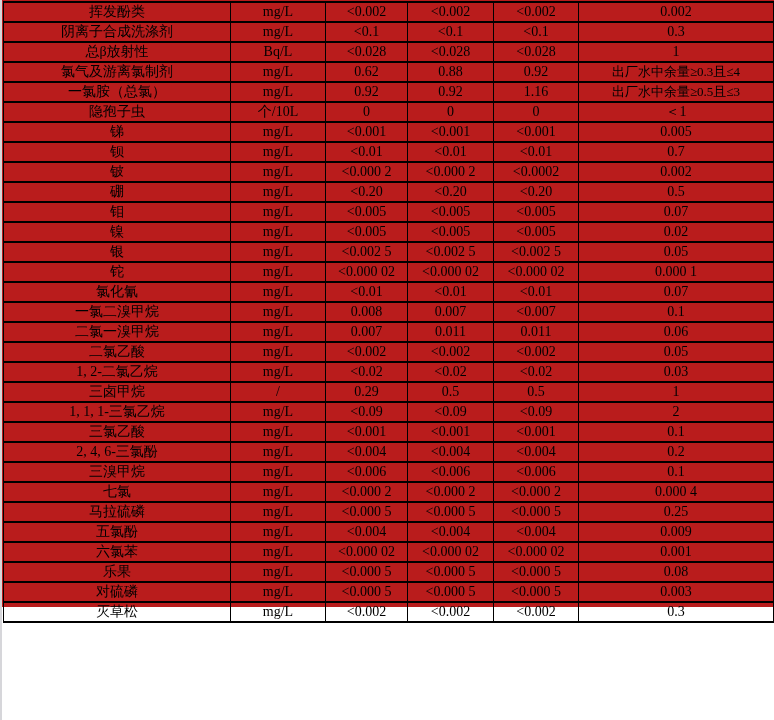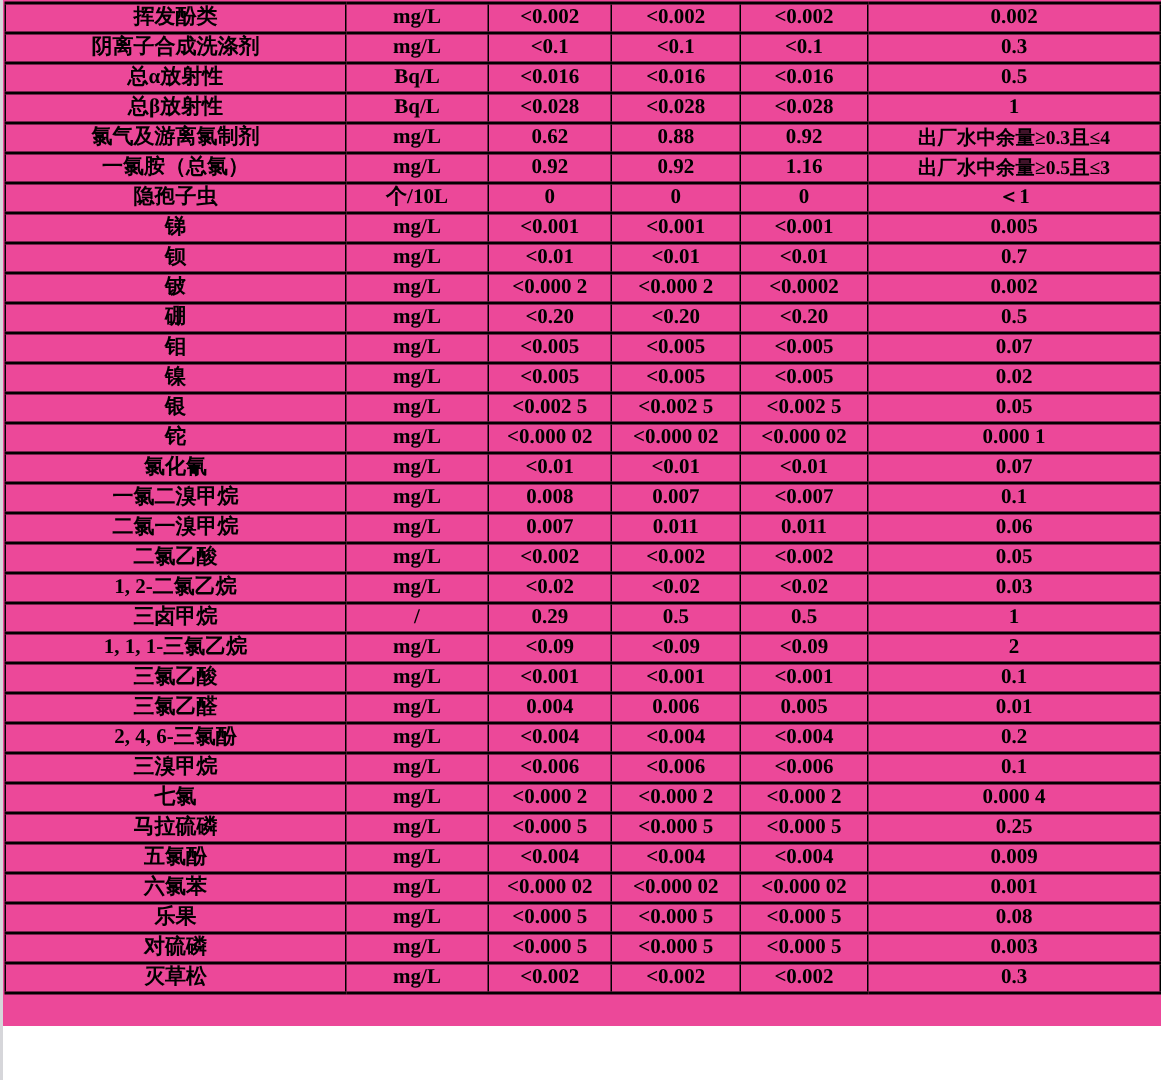--- a/index.html
+++ b/index.html
@@ -7,23 +7,22 @@
     padding: 0;
     width: 774px;
     height: 720px;
     overflow: hidden;
     background: #ffffff;
     font-family: "Liberation Serif", "DejaVu Serif", serif;
   }
   .screen {
     position: relative;
     width: 774px;
-    height: 684px;
-    background: #ec4899;
-    font-weight: bold;
+    height: 607px;
+    background: #b91c1c;
   }
   .edge-strip {
     position: absolute;
     left: 0; top: 0;
     width: 2px; height: 720px;
     background: #d6d6da;
   }
   table.results {
     position: absolute;
     left: 3px;
@@ -76,28 +75,20 @@
   </tr>
         <tr>
     <td class="c-name">阴离子合成洗涤剂</td>
     <td class="c-unit">mg/L</td>
     <td class="c-val">&lt;0.1</td>
     <td class="c-val">&lt;0.1</td>
     <td class="c-val">&lt;0.1</td>
     <td class="c-limit">0.3</td>
   </tr>
         <tr>
-    <td class="c-name">总α放射性</td>
-    <td class="c-unit">Bq/L</td>
-    <td class="c-val">&lt;0.016</td>
-    <td class="c-val">&lt;0.016</td>
-    <td class="c-val">&lt;0.016</td>
-    <td class="c-limit">0.5</td>
-  </tr>
-        <tr>
     <td class="c-name">总β放射性</td>
     <td class="c-unit">Bq/L</td>
     <td class="c-val">&lt;0.028</td>
     <td class="c-val">&lt;0.028</td>
     <td class="c-val">&lt;0.028</td>
     <td class="c-limit">1</td>
   </tr>
         <tr>
     <td class="c-name">氯气及游离氯制剂</td>
     <td class="c-unit">mg/L</td>
@@ -244,28 +235,20 @@
   </tr>
         <tr>
     <td class="c-name">三氯乙酸</td>
     <td class="c-unit">mg/L</td>
     <td class="c-val">&lt;0.001</td>
     <td class="c-val">&lt;0.001</td>
     <td class="c-val">&lt;0.001</td>
     <td class="c-limit">0.1</td>
   </tr>
         <tr>
-    <td class="c-name">三氯乙醛</td>
-    <td class="c-unit">mg/L</td>
-    <td class="c-val">0.004</td>
-    <td class="c-val">0.006</td>
-    <td class="c-val">0.005</td>
-    <td class="c-limit">0.01</td>
-  </tr>
-        <tr>
     <td class="c-name">2, 4, 6-三氯酚</td>
     <td class="c-unit">mg/L</td>
     <td class="c-val">&lt;0.004</td>
     <td class="c-val">&lt;0.004</td>
     <td class="c-val">&lt;0.004</td>
     <td class="c-limit">0.2</td>
   </tr>
         <tr>
     <td class="c-name">三溴甲烷</td>
     <td class="c-unit">mg/L</td>

